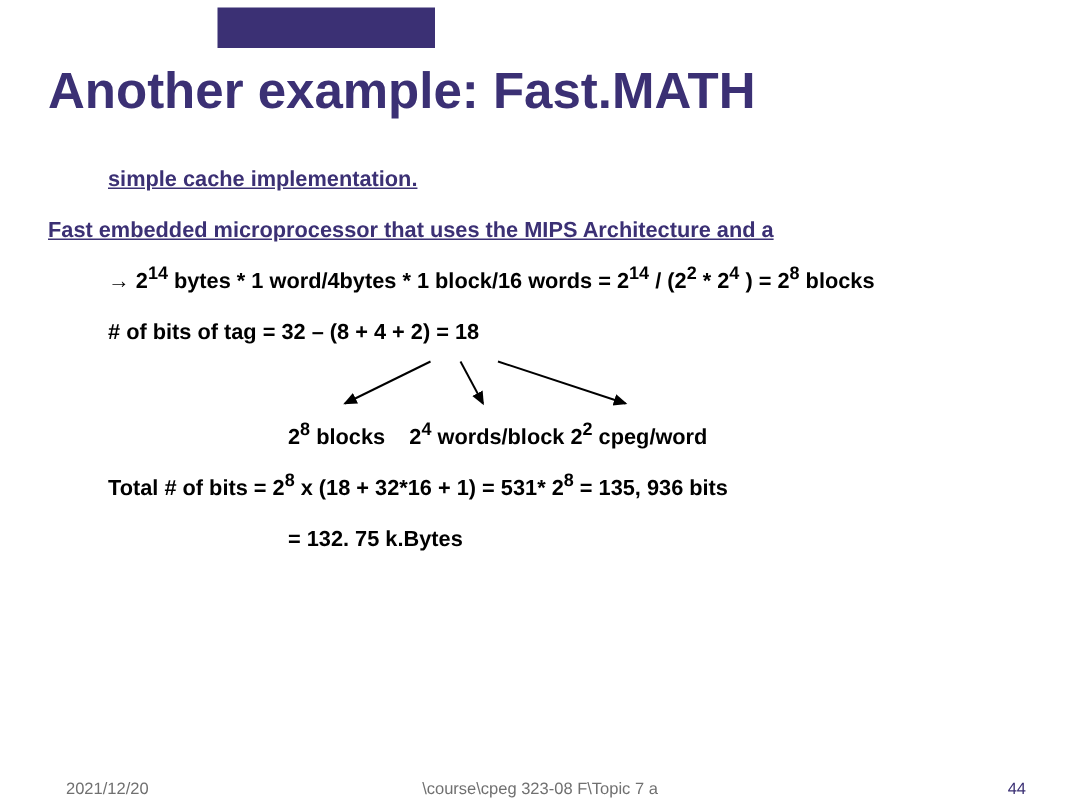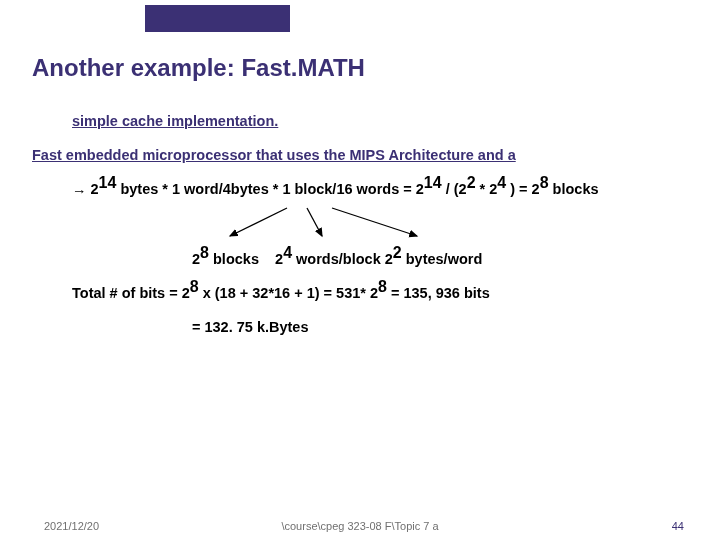--- a/index.html
+++ b/index.html
@@ -1,26 +1,26 @@
 <!DOCTYPE html>
 <html><head>
 <meta charset="utf-8">
 <style>
   body{margin:0;font-family:Arial,Helvetica,sans-serif;background:#fff}
   .slide{width:720px;height:540px;position:relative;box-sizing:border-box}
   .topbar{position:absolute;top:5px;left:145px;width:145px;height:27px;background:#3b3074}
   .content{position:absolute;top:42px;left:0;width:720px;padding:0 25px 0 32px;box-sizing:border-box}
-  .title{font-size:24px;font-weight:bold;color:#3b3074;margin:12px 0 22px 0}
+  .title{font-size:34px;font-weight:bold;color:#3b3074;margin:0 0 22px 0}
   .line{font-size:14.5px;line-height:2.35;font-weight:bold;color:#000}
   .purple{color:#3b3074}
   .ul{text-decoration:underline}
   .ind1{padding-left:40px}
   .ind3{padding-left:160px}
   .arrow{font-family:"Arial Unicode MS",Arial}
-  sup{font-size:16px;vertical-align:super;line-height:0}
+  sup{font-size:12px;vertical-align:super;line-height:0}
   .svgbox{height:36px}
   .foot{position:absolute;bottom:20px;left:0;width:720px;font-size:11px;color:#707070;box-sizing:border-box;padding:0 32px}
   .foot-l{position:absolute;left:44px}
   .foot-c{position:absolute;left:0;width:720px;text-align:center}
   .foot-r{position:absolute;right:36px;color:#3b3074}
 </style>
 </head>
 <body>
 
 <div class="slide">
@@ -34,36 +34,37 @@
     </div>
     <div class="line purple">
       <span class="ul">Fast embedded microprocessor that uses the MIPS Architecture and a</span>
     </div>
 
 
     <div class="line ind1">
       <span class="arrow">→</span><span> 2</span><sup>14</sup><span> bytes * 1 word/4bytes * 1 block/16 words  = 2</span><sup>14</sup><span> / (2</span><sup>2</sup><span> * 2</span><sup>4</sup><span> ) = 2</span><sup>8</sup><span> blocks</span>
     </div>
 
+    <div class="line ind1"># of bits of tag = 32 – (8 + 4 + 2) = 18</div>
 
     <div class="svgbox">
       <svg width="400" height="36" style="margin-left:60px">
         <defs>
           <marker id="ah" markerWidth="8" markerHeight="8" refX="6" refY="3" orient="auto">
             <path d="M0,0 L7,3 L0,6 Z" fill="#000"></path>
           </marker>
         </defs>
         <line x1="195" y1="2" x2="138" y2="30" stroke="#000" stroke-width="1.3" marker-end="url(#ah)"></line>
         <line x1="215" y1="2" x2="230" y2="30" stroke="#000" stroke-width="1.3" marker-end="url(#ah)"></line>
         <line x1="240" y1="2" x2="325" y2="30" stroke="#000" stroke-width="1.3" marker-end="url(#ah)"></line>
       </svg>
     </div>
 
     <div class="line ind3">
-      <span>2</span><sup>8</sup><span>  blocks</span>&nbsp;&nbsp;&nbsp;&nbsp;<span>2</span><sup>4</sup><span> words/block   2</span><sup>2</sup><span> bytes/word</span>
+      <span>2</span><sup>8</sup><span>  blocks</span>&nbsp;&nbsp;&nbsp;&nbsp;<span>2</span><sup>4</sup><span> words/block   2</span><sup>2</sup><span> cpeg/word</span>
     </div>
 
     <div class="line ind1">
       <span>Total # of bits = 2</span><sup>8</sup><span> x (18 + 32*16 + 1) = 531* 2</span><sup>8</sup><span> = 135, 936 bits</span>
     </div>
 
     <div class="line ind3">= 132. 75 k.Bytes</div>
   </div>
 
   <div class="foot">

